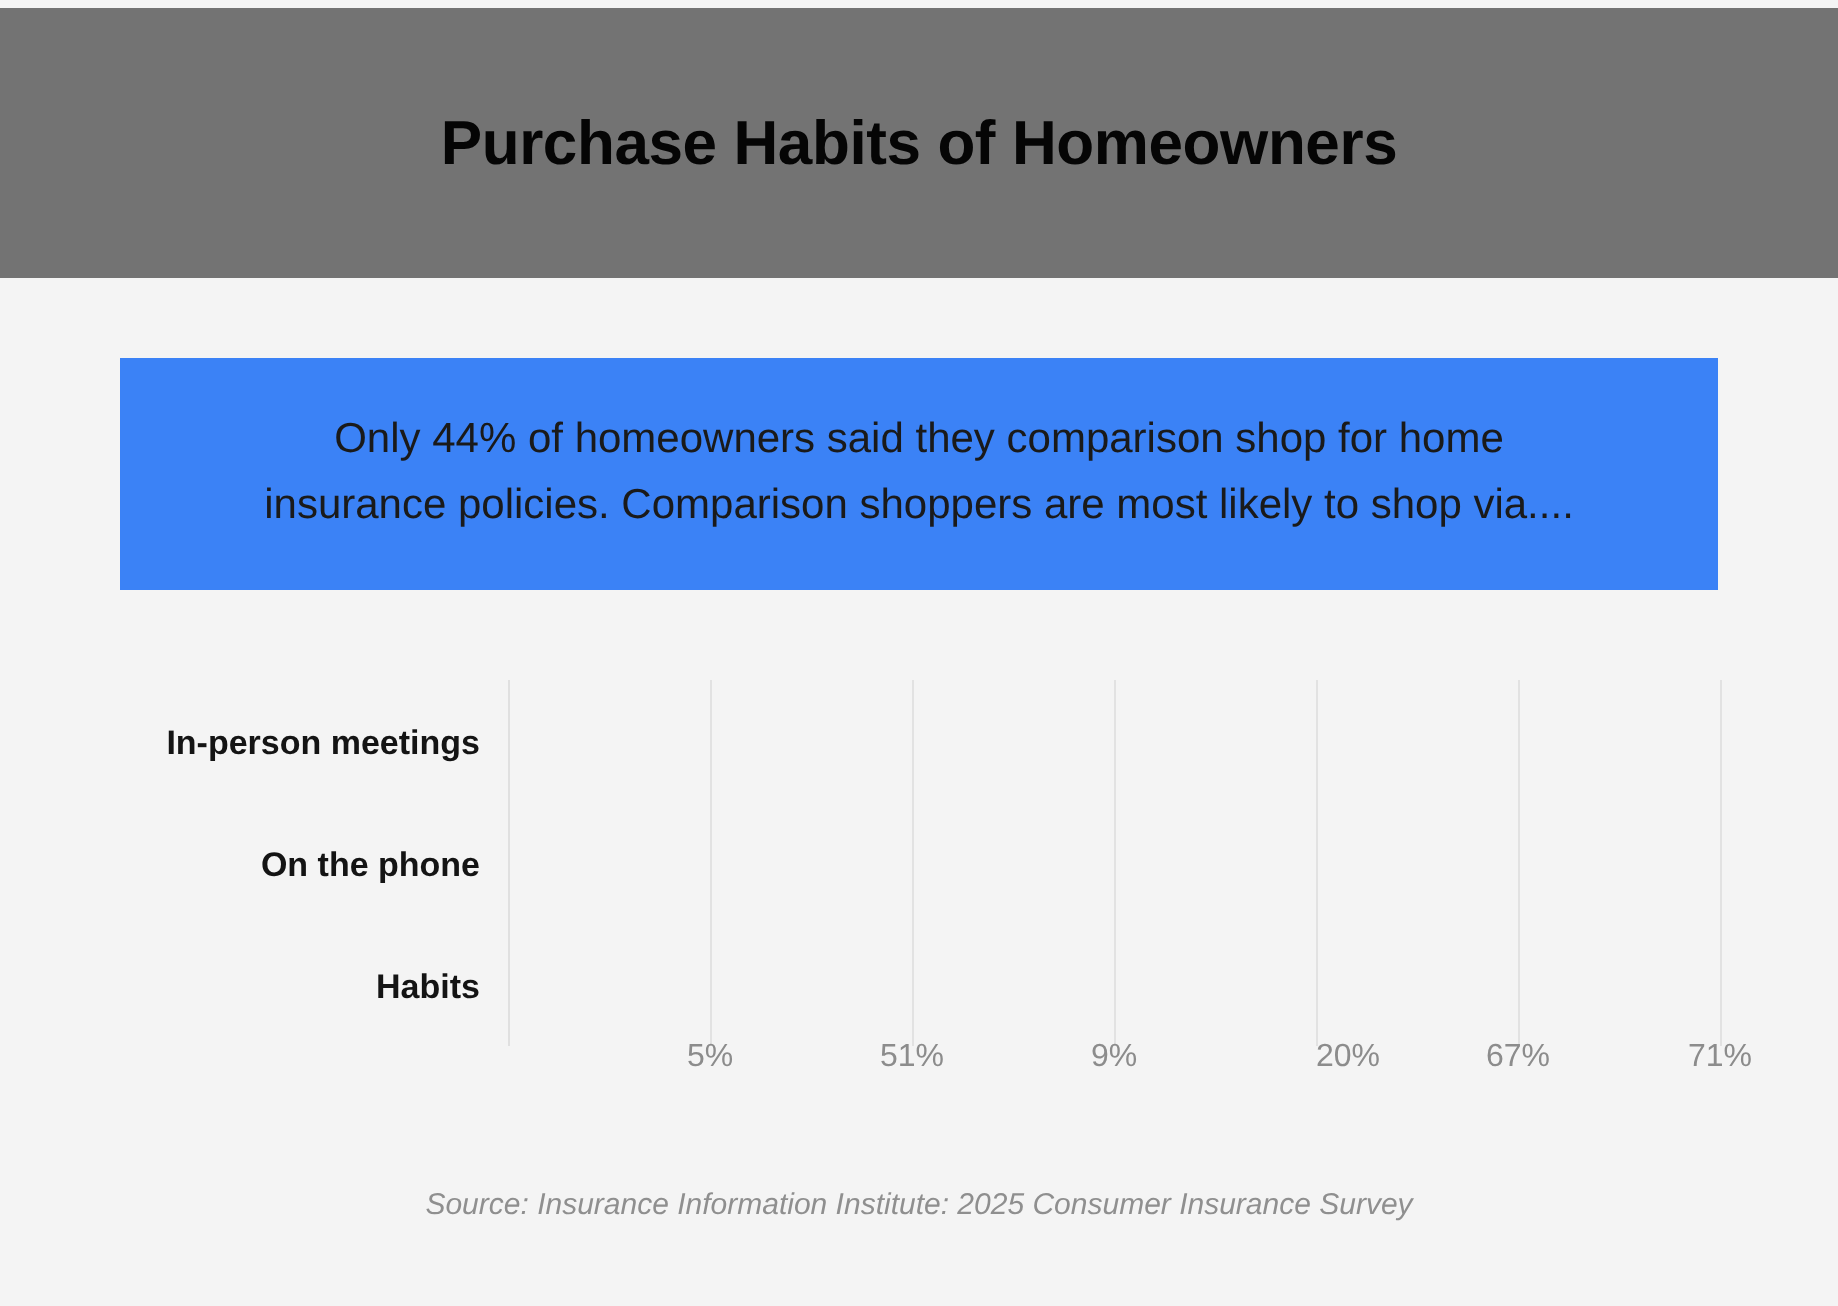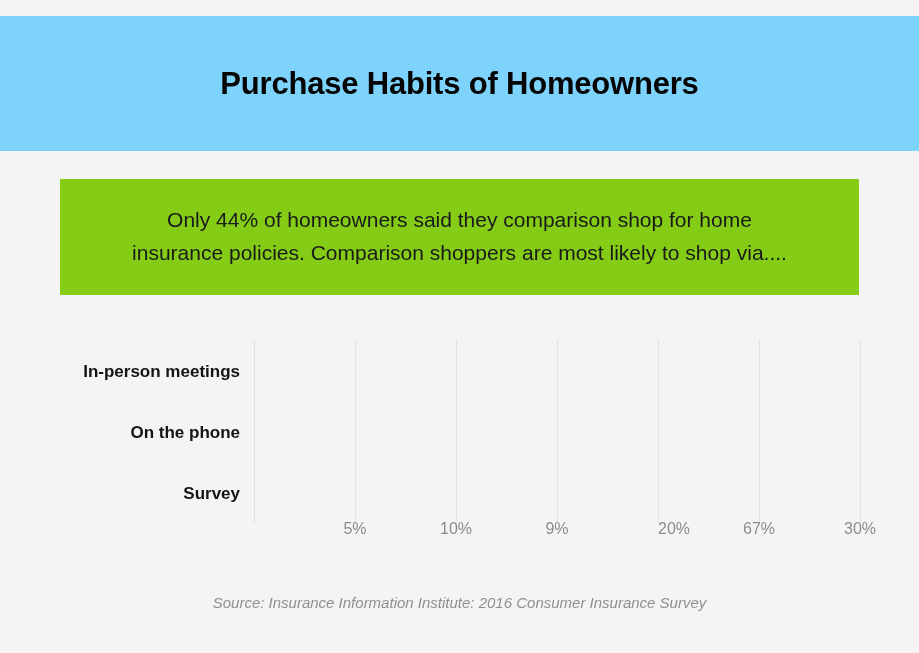--- a/index.html
+++ b/index.html
@@ -19,24 +19,24 @@
     position: relative;
     width: 919px;
     height: 653px;
     background: #f4f4f4;
   }
 
   
   .header-banner {
     position: absolute;
     left: 0;
-    top: 16px;
+    top: 4px;
     width: 919px;
     height: 135px;
-    background: #7dd3fc;
+    background: #737373;
     display: flex;
     align-items: center;
     justify-content: center;
   }
   .header-title {
     font-family: "Liberation Sans", sans-serif;
     font-size: 31px;
     font-weight: bold;
     color: #050505;
     letter-spacing: -0.2px;
@@ -47,21 +47,21 @@
     line-height: 1.2;
   }
 
   
   .callout-card {
     position: absolute;
     left: 60px;
     top: 179px;
     width: 799px;
     height: 116px;
-    background: #84cc16;
+    background: #3b82f6;
     display: flex;
     align-items: center;
     justify-content: center;
     box-sizing: border-box;
     padding: 0 24px;
   }
   .callout-text {
     font-family: "Liberation Sans", sans-serif;
     font-size: 21px;
     font-weight: normal;
@@ -169,39 +169,39 @@
 
   <div class="callout-card">
     <p class="callout-text">Only 44% of homeowners said they comparison shop for home insurance policies. Comparison shoppers are most likely to shop via....</p>
   </div>
 
   <div class="chart-area">
 
     <div class="category-labels">
       <div class="category-label" style="top:32px;">In-person meetings</div>
       <div class="category-label" style="top:93px;">On the phone</div>
-      <div class="category-label" style="top:154px;">Survey</div>
+      <div class="category-label" style="top:154px;">Habits</div>
     </div>
 
     <div class="chart-plot">
       <div class="axis-line"></div>
       <div class="gridline" style="left:101px;"></div>
       <div class="gridline" style="left:202px;"></div>
       <div class="gridline" style="left:303px;"></div>
       <div class="gridline" style="left:404px;"></div>
       <div class="gridline" style="left:505px;"></div>
       <div class="gridline" style="left:606px;"></div>
 
     </div>
 
     <div class="tick-labels">
       <div class="tick-label" style="left:355px;">5%</div>
-      <div class="tick-label" style="left:456px;">10%</div>
+      <div class="tick-label" style="left:456px;">51%</div>
       <div class="tick-label" style="left:557px;">9%</div>
       <div class="tick-label" style="left:658px;margin-left:16px;">20%</div>
       <div class="tick-label" style="left:759px;">67%</div>
-      <div class="tick-label" style="left:860px;">30%</div>
+      <div class="tick-label" style="left:860px;">71%</div>
     </div>
   </div>
 
-  <div class="source-note">Source: Insurance Information Institute: 2016 Consumer Insurance Survey</div>
+  <div class="source-note">Source: Insurance Information Institute: 2025 Consumer Insurance Survey</div>
 
 </div>
 
 </body></html>

